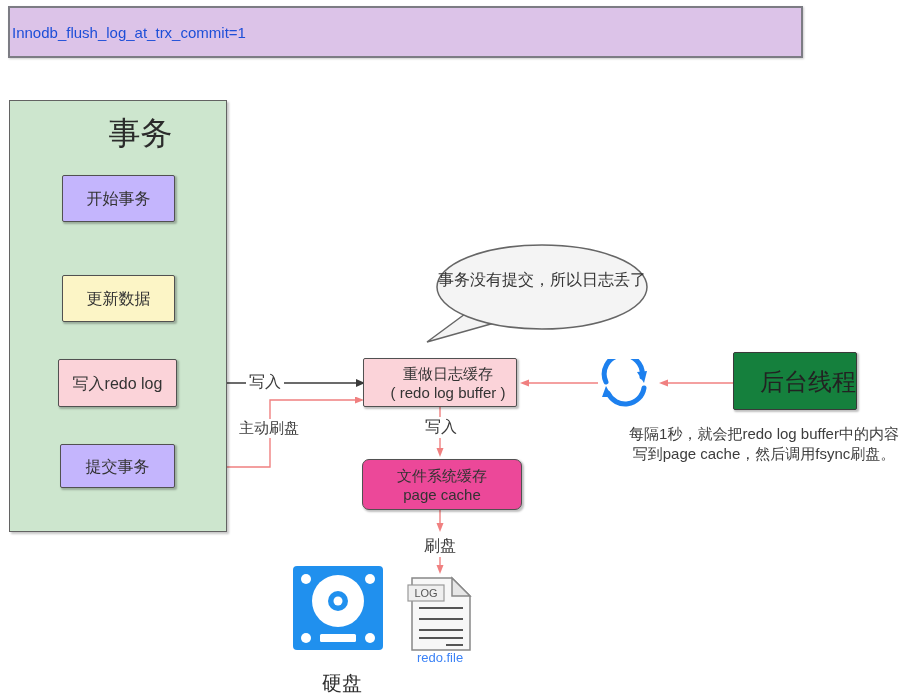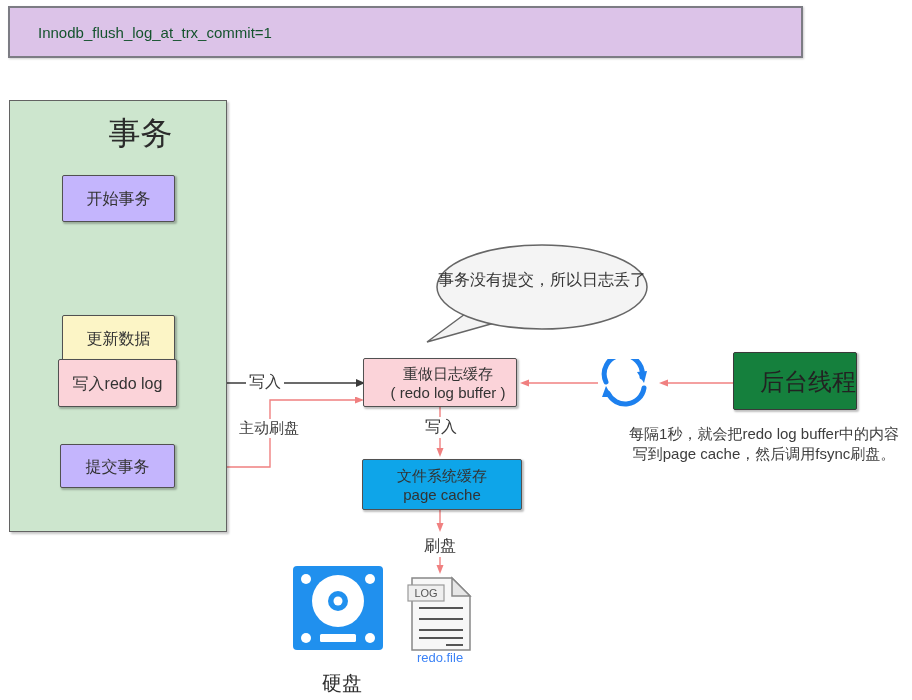--- a/index.html
+++ b/index.html
@@ -11,21 +11,21 @@
     color:#333;
     overflow:hidden;
   }
   .abs{position:absolute;box-sizing:border-box;}
 
   
   .banner{
     left:8px;top:6px;width:795px;height:52px;
     background:#dcc3e8;border:2px solid #7c7c84;
     display:flex;align-items:center;
-    padding-left:28px;font-size:15px;color:#14532d;
+    padding-left:2px;font-size:15px;color:#1d4ed8;
     box-shadow:1px 1px 2px rgba(0,0,0,.2);
     z-index:2;
   }
 
   
   .panel{
     left:9px;top:100px;width:218px;height:432px;
     background:#cde6ce;border:1px solid #636363;
     box-shadow:1.5px 1.5px 2px rgba(0,0,0,.22);
     z-index:1;
@@ -41,25 +41,25 @@
   .node{
     border:1px solid #515151;border-radius:2px;
     display:flex;flex-direction:column;align-items:center;justify-content:center;
     font-size:16px;color:#333;text-align:center;
     box-shadow:1.5px 1.5px 2px rgba(0,0,0,.25);
     z-index:2;line-height:19px;
   }
   .cyan{background:#c4b5fd;}
   .yellow{background:#fcf5c6;}
   .pink{background:#fbd3d9;}
-  .blue{background:#0ea5e9;}
+  .blue{background:#ec4899;border-radius:7px;}
   .orange{background:#15803d;border-color:#3a3a3a;align-items:flex-end;}
 
   .n-start {left:62px;top:175px;width:113px;height:47px;}
-  .n-update{left:62px;top:275px;width:113px;height:47px;margin-top:40px;}
+  .n-update{left:62px;top:275px;width:113px;height:47px;}
   .n-redo  {left:58px;top:359px;width:119px;height:48px;}
   .n-commit{left:60px;top:444px;width:115px;height:44px;}
   .n-buffer{left:363px;top:358px;width:154px;height:49px;font-size:15px;padding-left:16px;}
   .n-cache {left:362px;top:459px;width:160px;height:51px;font-size:15px;}
   .n-thread{left:733px;top:352px;width:124px;height:58px;font-size:24px;color:#222;}
 
   
   .edge-label{
     background:#ffffff;padding:0 3px;
     font-size:16px;color:#3a3a3a;z-index:3;

